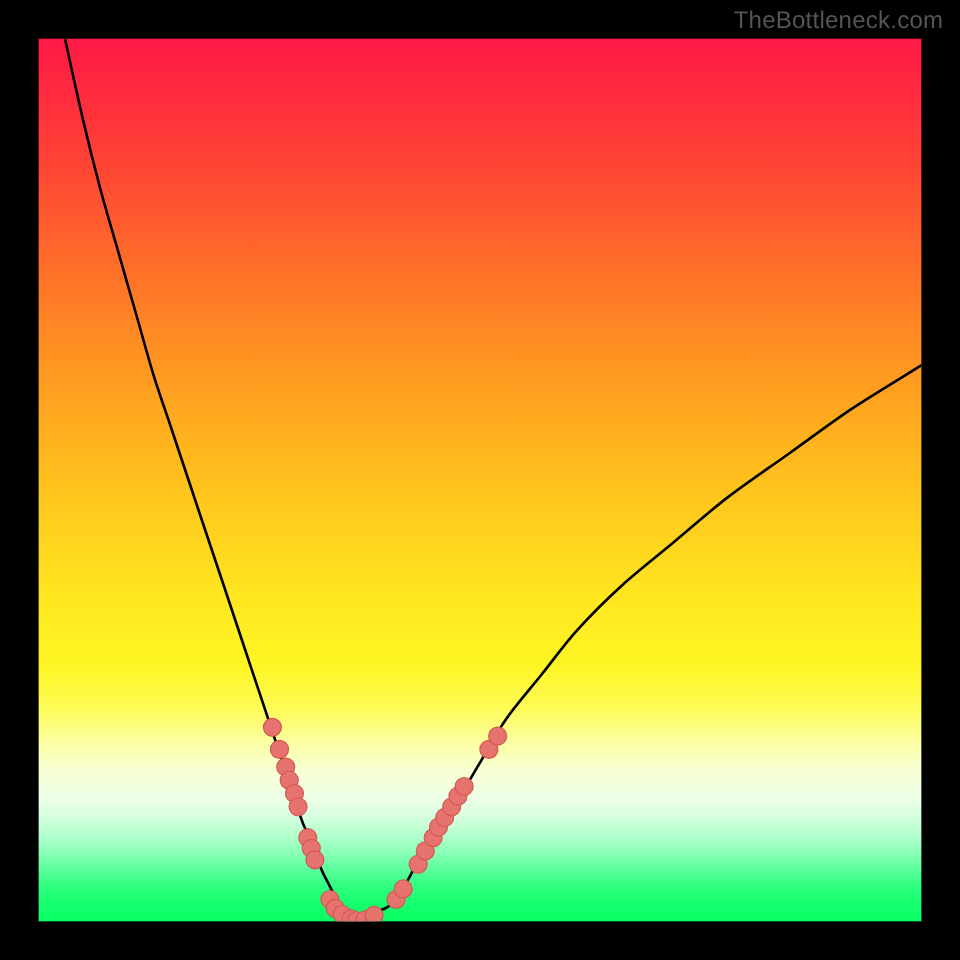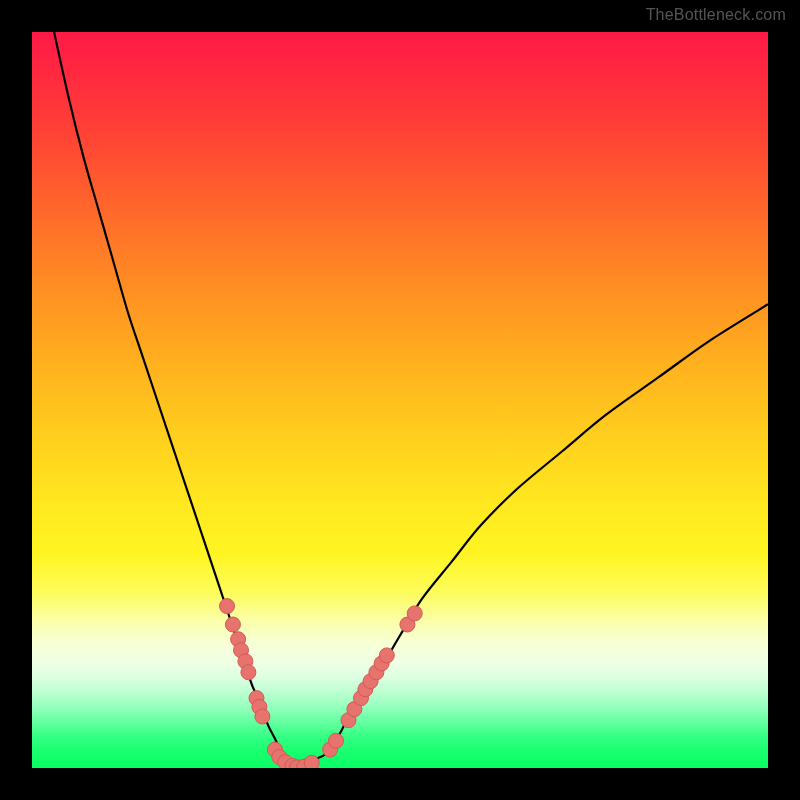--- a/index.html
+++ b/index.html
@@ -57,21 +57,21 @@
   svg.curve {
     position: absolute;
     inset: 0;
     width: 100%;
     height: 100%;
   }
   .watermark {
     position: absolute;
     top: 6px;
     right: 14px;
-    font-size: 16px;
+    font-size: 20px;
     font-weight: 500;
     color: #555555;
     letter-spacing: 0.2px;
     margin-left: 36px;
   }
 </style>
 </head>
 <body>
 
 <div class="frame">

